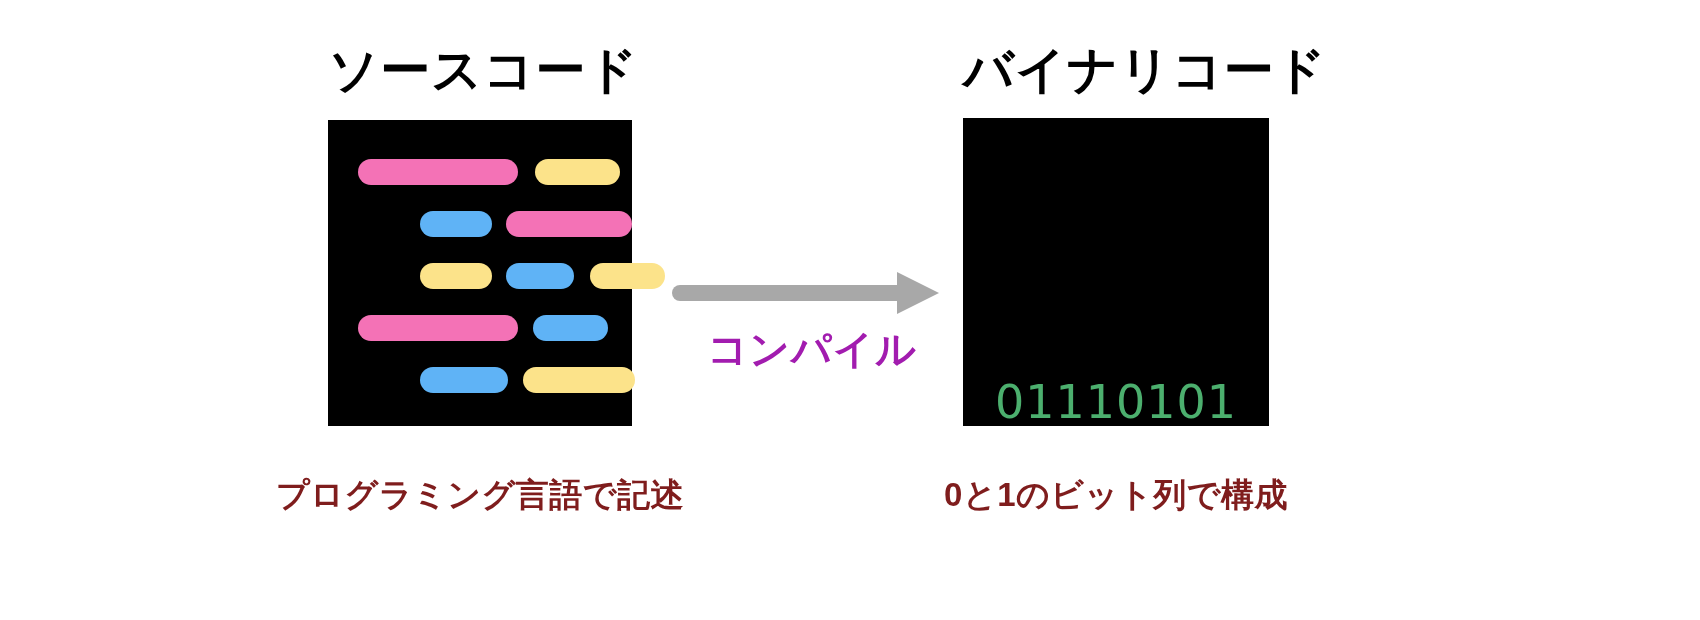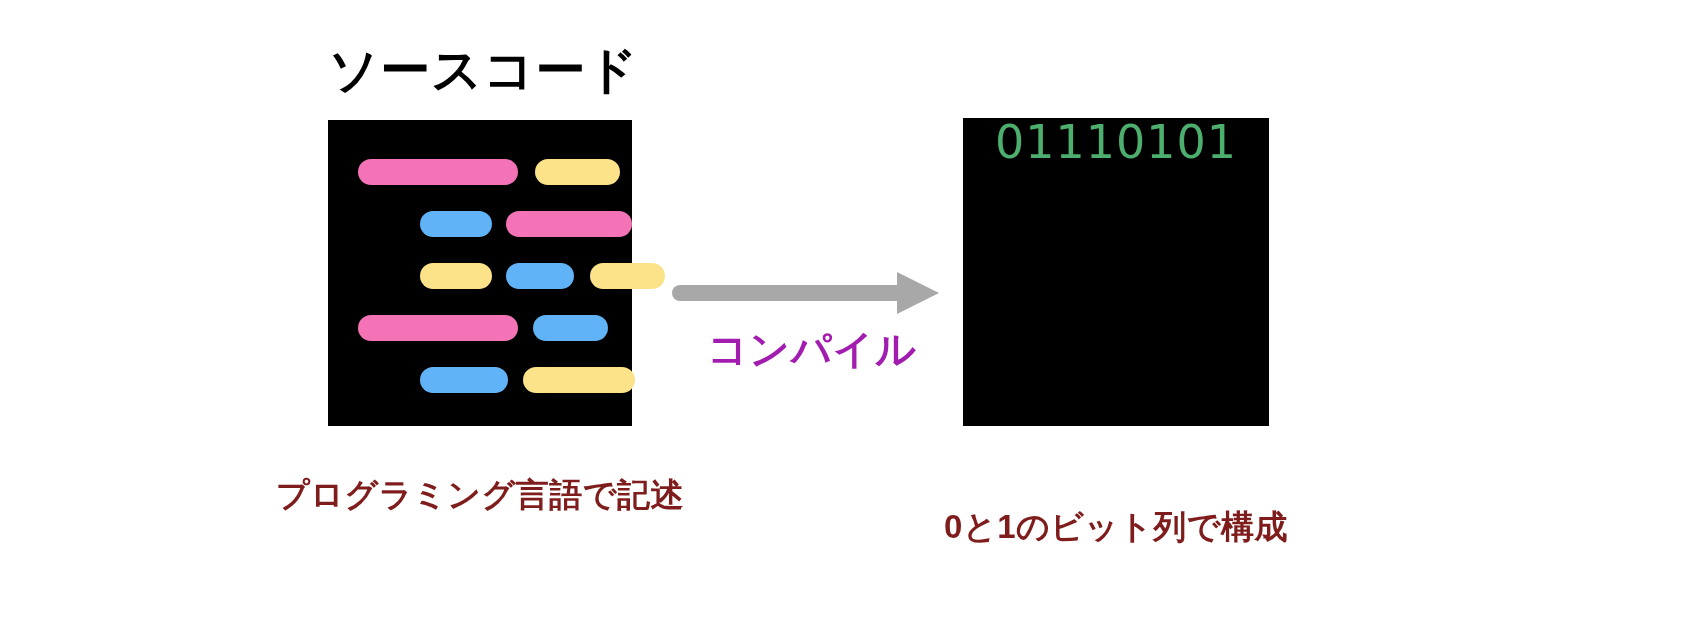--- a/index.html
+++ b/index.html
@@ -71,21 +71,21 @@
   
   .binary-panel {
     position: absolute;
     left: 963px;
     top: 118px;
     width: 306px;
     height: 308px;
     background: #000000;
     display: flex;
     flex-direction: column;
-    justify-content: flex-start;
+    justify-content: flex-end;
     align-items: center;
     gap: 6px;
   }
   .binary-line {
     color: #4CAF6E;
     font-family: "DejaVu Sans", sans-serif;
     font-size: 46px;
     font-weight: 400;
     letter-spacing: 1px;
     line-height: 1.05;
@@ -145,21 +145,20 @@
   }
   #source-caption {
     left: 180px;
     top: 478px;
     width: 600px;
   }
   #binary-caption {
     left: 816px;
     top: 478px;
     width: 600px;
-    margin-top: 32px;
   }
 </style>
 </head>
 <body>
 
 <div class="stage">
 
   <div class="panel-title" id="source-title">ソースコード</div>
 
   <div class="code-panel" id="source-code-panel">
@@ -187,20 +186,21 @@
     </div>
 
   <div class="caption" id="source-caption">プログラミング言語で記述</div>
 
   <div class="arrow-wrap">
     <div class="arrow-shaft"></div>
     <div class="arrow-head"></div>
   </div>
   <div id="compile-label">コンパイル</div>
 
+  <div class="panel-title" id="binary-title">バイナリコード</div>
 
   <div class="binary-panel" id="binary-code-panel">
       <div class="binary-line">01110101</div>
     </div>
 
   <div class="caption" id="binary-caption">0と1のビット列で構成</div>
 
 </div>
 
 </body></html>

